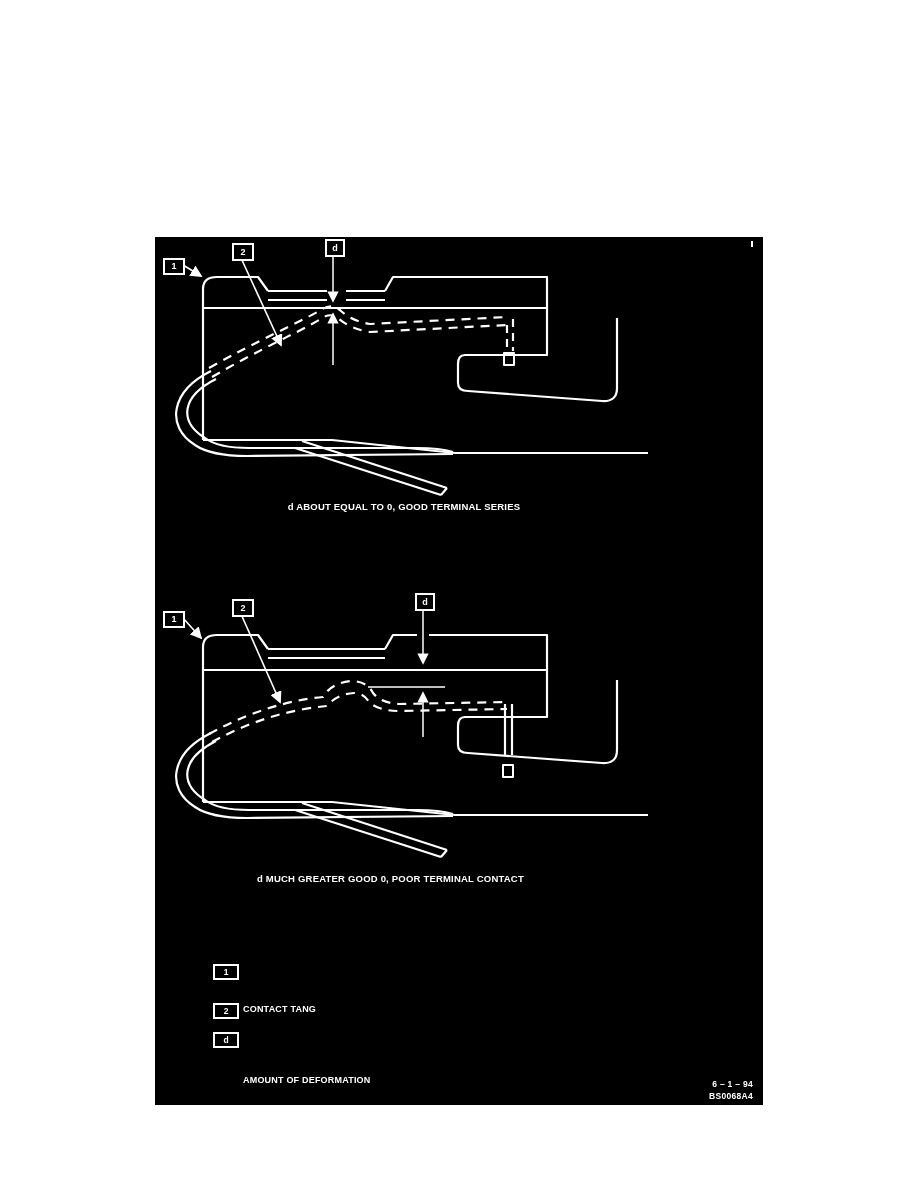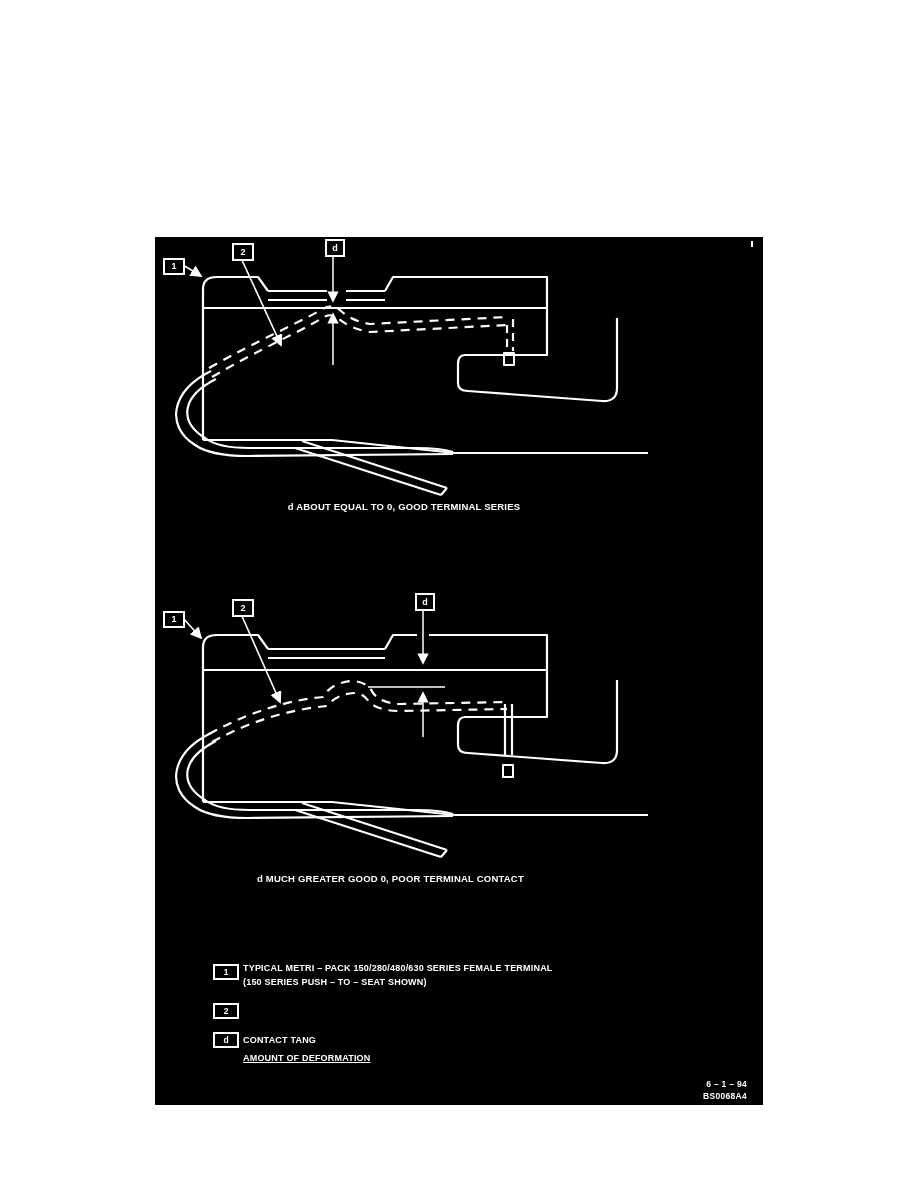--- a/index.html
+++ b/index.html
@@ -42,21 +42,21 @@
   .legend-text{
     position:absolute;
     color:#ffffff;
     font-size:9px;font-weight:bold;
     line-height:14px;
     letter-spacing:0.2px;
     white-space:nowrap;
   }
   .footer{
     position:absolute;
-    right:16px;top:841px;
+    right:10px;top:841px;
     color:#ffffff;
     font-size:8.5px;font-weight:bold;
     line-height:12px;
     text-align:right;
     letter-spacing:0.3px;
   }
   .speck{
     position:absolute;left:596px;top:4px;width:2px;height:6px;background:#ffffff;
   }
 </style>
@@ -129,29 +129,25 @@
   <div class="callout" style="left:170px;top:2px;width:16px;height:14px;line-height:14px;">d</div>
 
   <div class="callout" style="left:8px;top:374px;width:18px;height:13px;line-height:13px;">1</div>
   <div class="callout" style="left:77px;top:362px;width:18px;height:14px;line-height:14px;">2</div>
   <div class="callout" style="left:260px;top:356px;width:16px;height:14px;line-height:14px;">d</div>
 
   <div class="caption" style="left:118px;top:264px;width:262px;">d ABOUT EQUAL TO 0, GOOD TERMINAL SERIES</div>
   <div class="caption" style="left:102px;top:636px;width:266px;">d MUCH GREATER GOOD 0, POOR TERMINAL CONTACT</div>
 
   <div class="legend-key" style="left:58px;top:727px;">1</div>
-  <div class="legend-text" style="left:88px;top:724px;">
-    <div>TYPICAL METRI – PACK 150/280/480/630 SERIES FEMALE TERMINAL</div>
-    <div>(150 SERIES PUSH – TO – SEAT SHOWN)</div>
-  </div>
 
   <div class="legend-key" style="left:58px;top:766px;">2</div>
-  <div class="legend-text" style="left:88px;top:765px;margin-top:31px;">CONTACT TANG</div>
+  <div class="legend-text" style="left:88px;top:765px;">CONTACT TANG</div>
 
   <div class="legend-key" style="left:58px;top:795px;">d</div>
-  <div class="legend-text" style="left:88px;top:814px;text-decoration:underline;">AMOUNT OF DEFORMATION</div>
+  <div class="legend-text" style="left:88px;top:836px;">AMOUNT OF DEFORMATION</div>
 
   <div class="footer">
     <div>6 – 1 – 94</div>
     <div>BS0068A4</div>
   </div>
 
 </div>
 
 </body></html>

